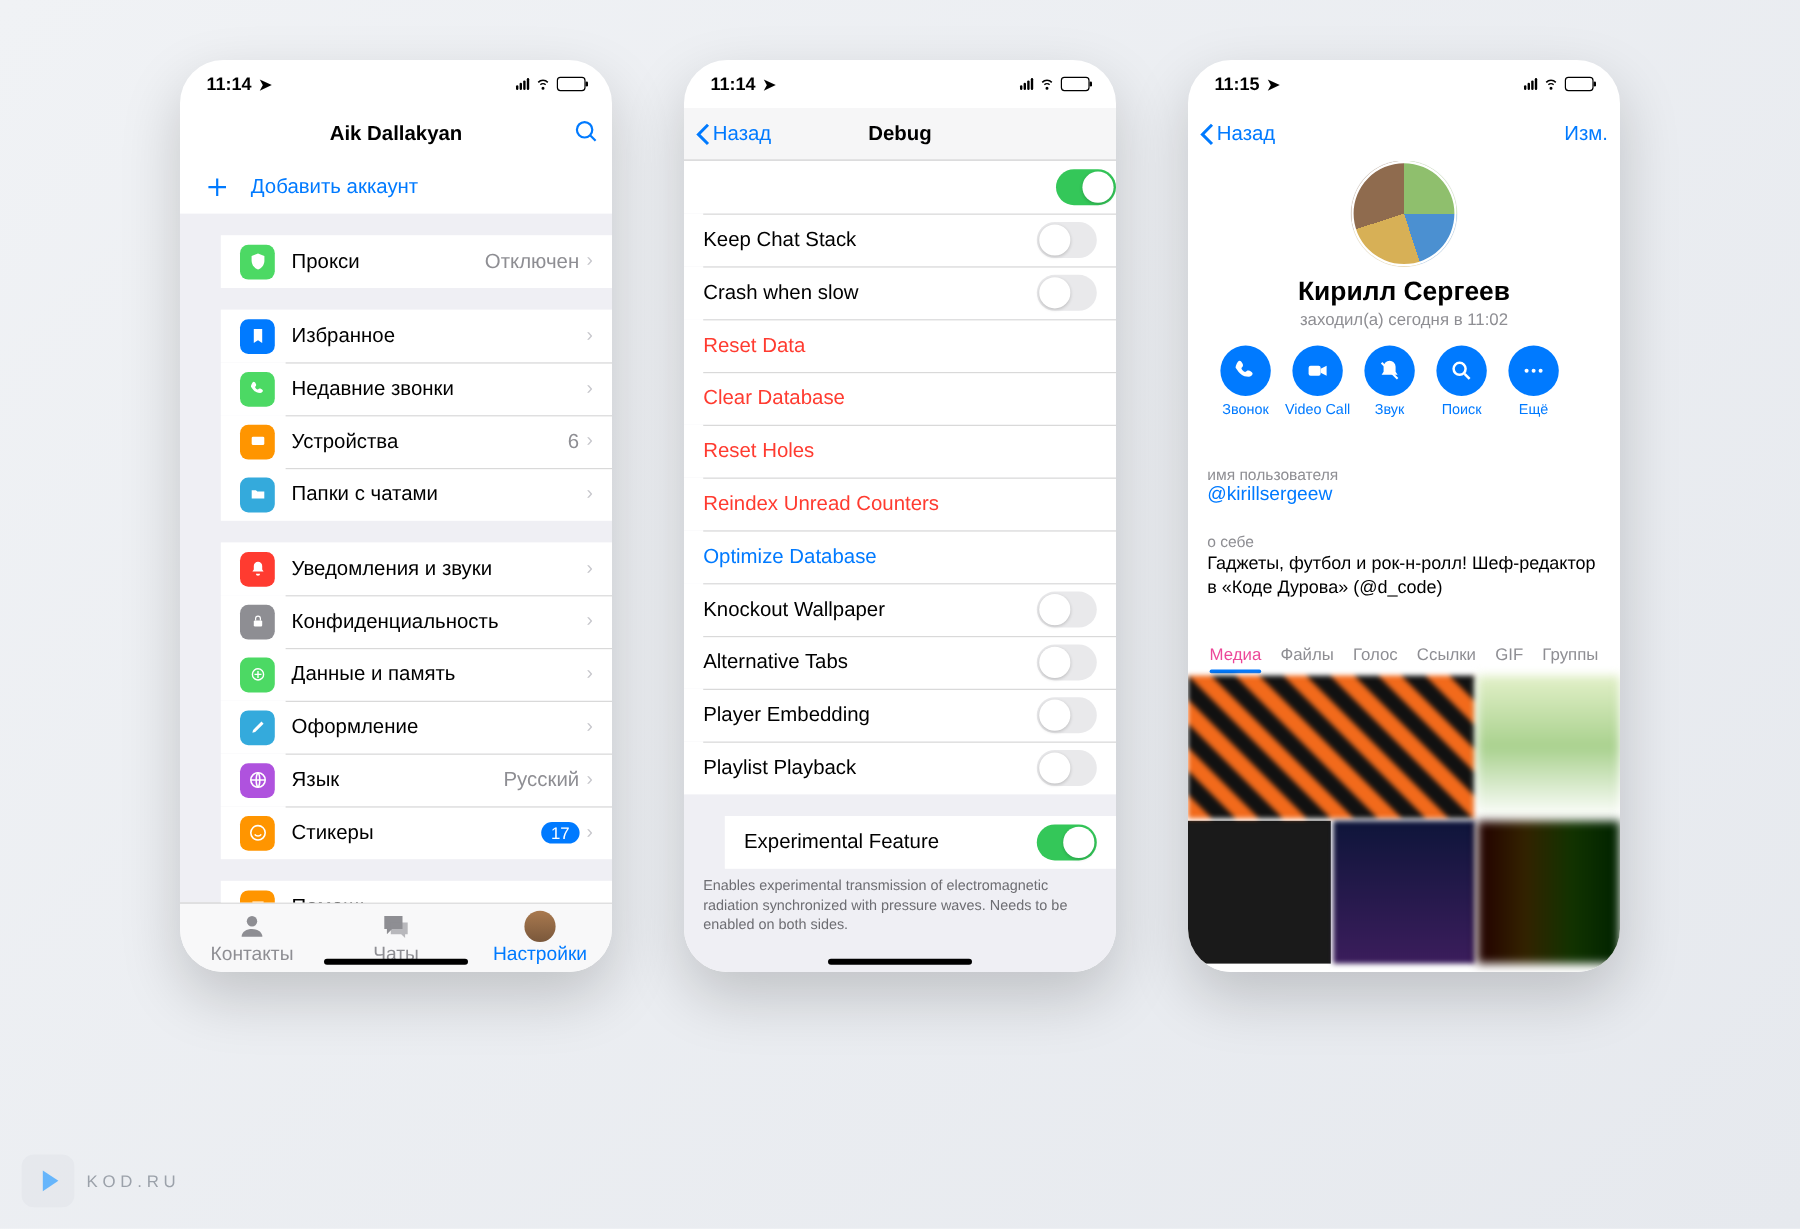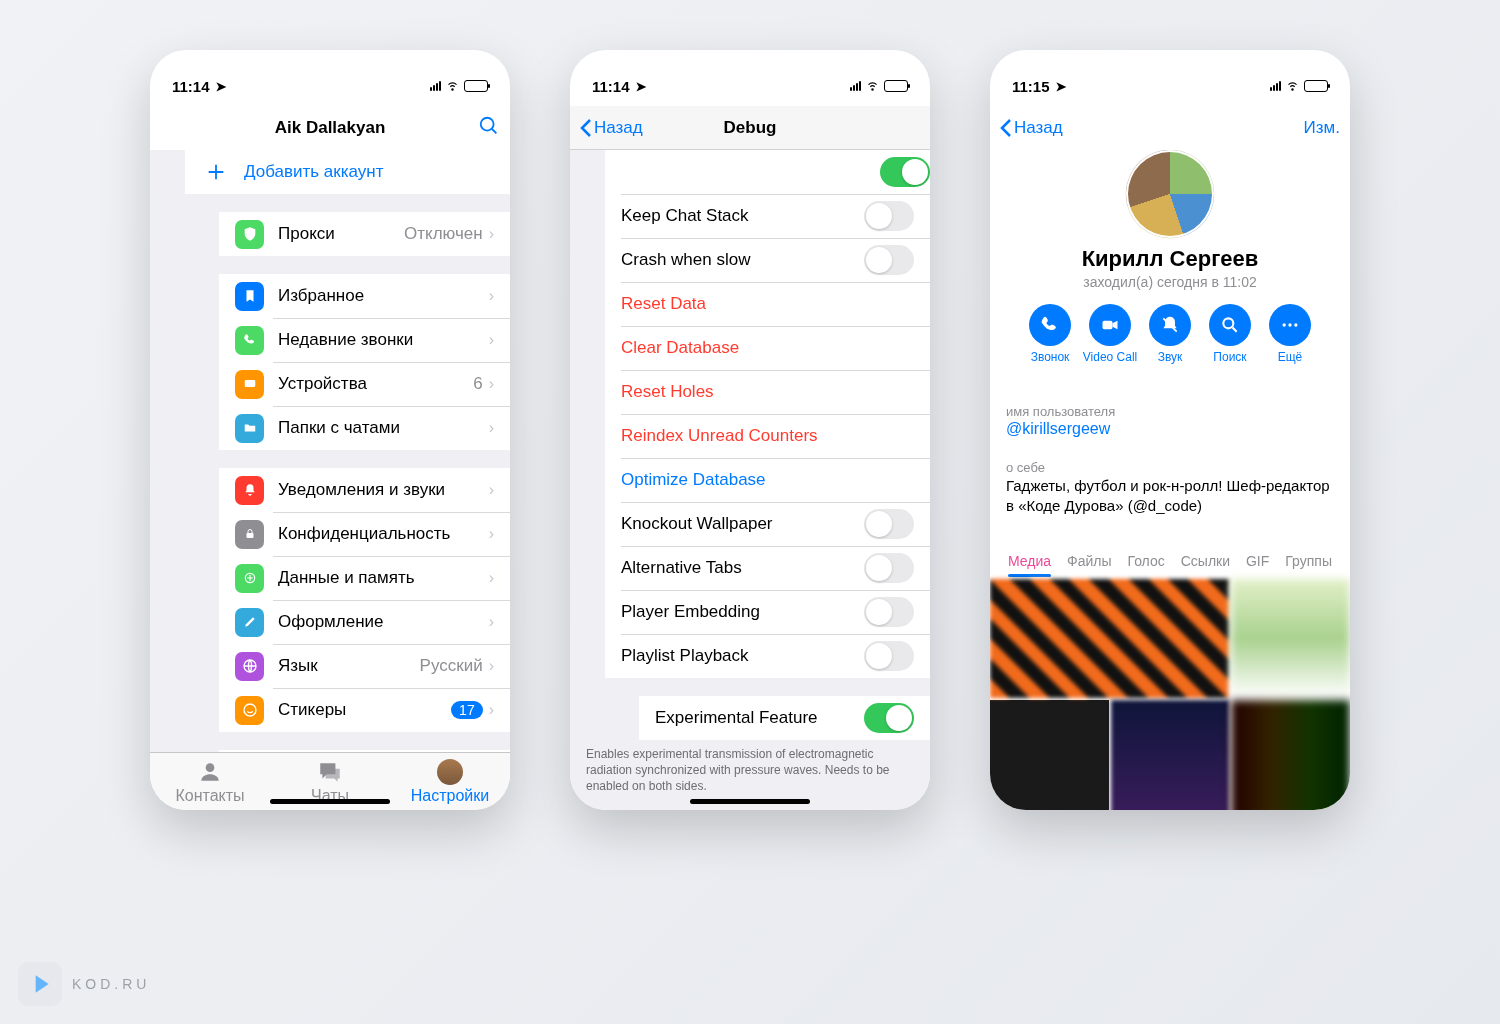--- a/index.html
+++ b/index.html
@@ -30,21 +30,20 @@
   }
   
   .statusbar {
     height: 40px;
     display: flex;
     justify-content: space-between;
     align-items: center;
     padding: 0 22px;
     font-weight: 600;
     font-size: 15px;
-    margin-top: 16px;
   }
   .sb-left { display:flex; align-items:center; gap:6px;}
   .sb-right { display:flex; align-items:center; gap:4px;}
   .sb-arrow { font-size: 13px;}
   .sb-sig { display:inline-flex; gap:1px; align-items:flex-end; height:10px;}
   .sb-sig span { width:2px; background:#000; border-radius:1px;}
   .sb-sig span:nth-child(1){height:4px;}
   .sb-sig span:nth-child(2){height:6px;}
   .sb-sig span:nth-child(3){height:8px;}
   .sb-sig span:nth-child(4){height:10px;}
@@ -92,21 +91,20 @@
   
   .content { flex:1; overflow:hidden; background:#efeff4;}
   .content.white { background:#fff;}
   .row {
     display:flex;
     align-items:center;
     min-height:44px;
     padding: 0 16px;
     background:#fff;
     position:relative;
-    margin-left:35px;
   }
   .row + .row::before, .sep::before {
     content:""; position:absolute; left:54px; right:0; top:0;
     height:0.5px; background:rgba(0,0,0,0.15);
   }
   .row.nosep::before { display:none;}
   .row.flush + .row.flush::before { left:16px; }
   .group { margin-top: 18px; padding-left: 34px;}
   .appicon {
     width:29px; height:29px; border-radius:7px;
@@ -149,21 +147,21 @@
     width:120px; height:5px; background:#000; border-radius:3px;}
   
   .profile-top { text-align:center; padding: 0 0 12px; background:#fff;}
   .avatar-lg {
     width:88px; height:88px; border-radius:50%; margin:0 auto 8px;
     background: conic-gradient(#8fbf6d 0 25%, #4b90d1 25% 45%, #d7b056 45% 70%, #8f6b4e 70% 100%);
     box-shadow: inset 0 0 0 2px #fff, 0 0 0 0.5px rgba(0,0,0,0.1);
   }
   .profile-name { font-size:22px; font-weight:700;}
   .profile-status { font-size:14px; color:#8e8e93; margin-top:2px;}
-  .action-row { display:flex; justify-content:center; padding:14px 18px 6px;}
+  .action-row { display:flex; justify-content:flex-start; padding:14px 18px 6px;}
   .action {
     display:flex; flex-direction:column; align-items:center; gap:4px;
     width:60px;
   }
   .action-circ {
     width:42px; height:42px; border-radius:50%; background:#007aff;
     display:flex; align-items:center; justify-content:center; color:#fff;
   }
   .action-label { font-size:12px; color:#007aff;}
   .info-block { padding:12px 16px 0; background:#fff; margin-top:12px;}

